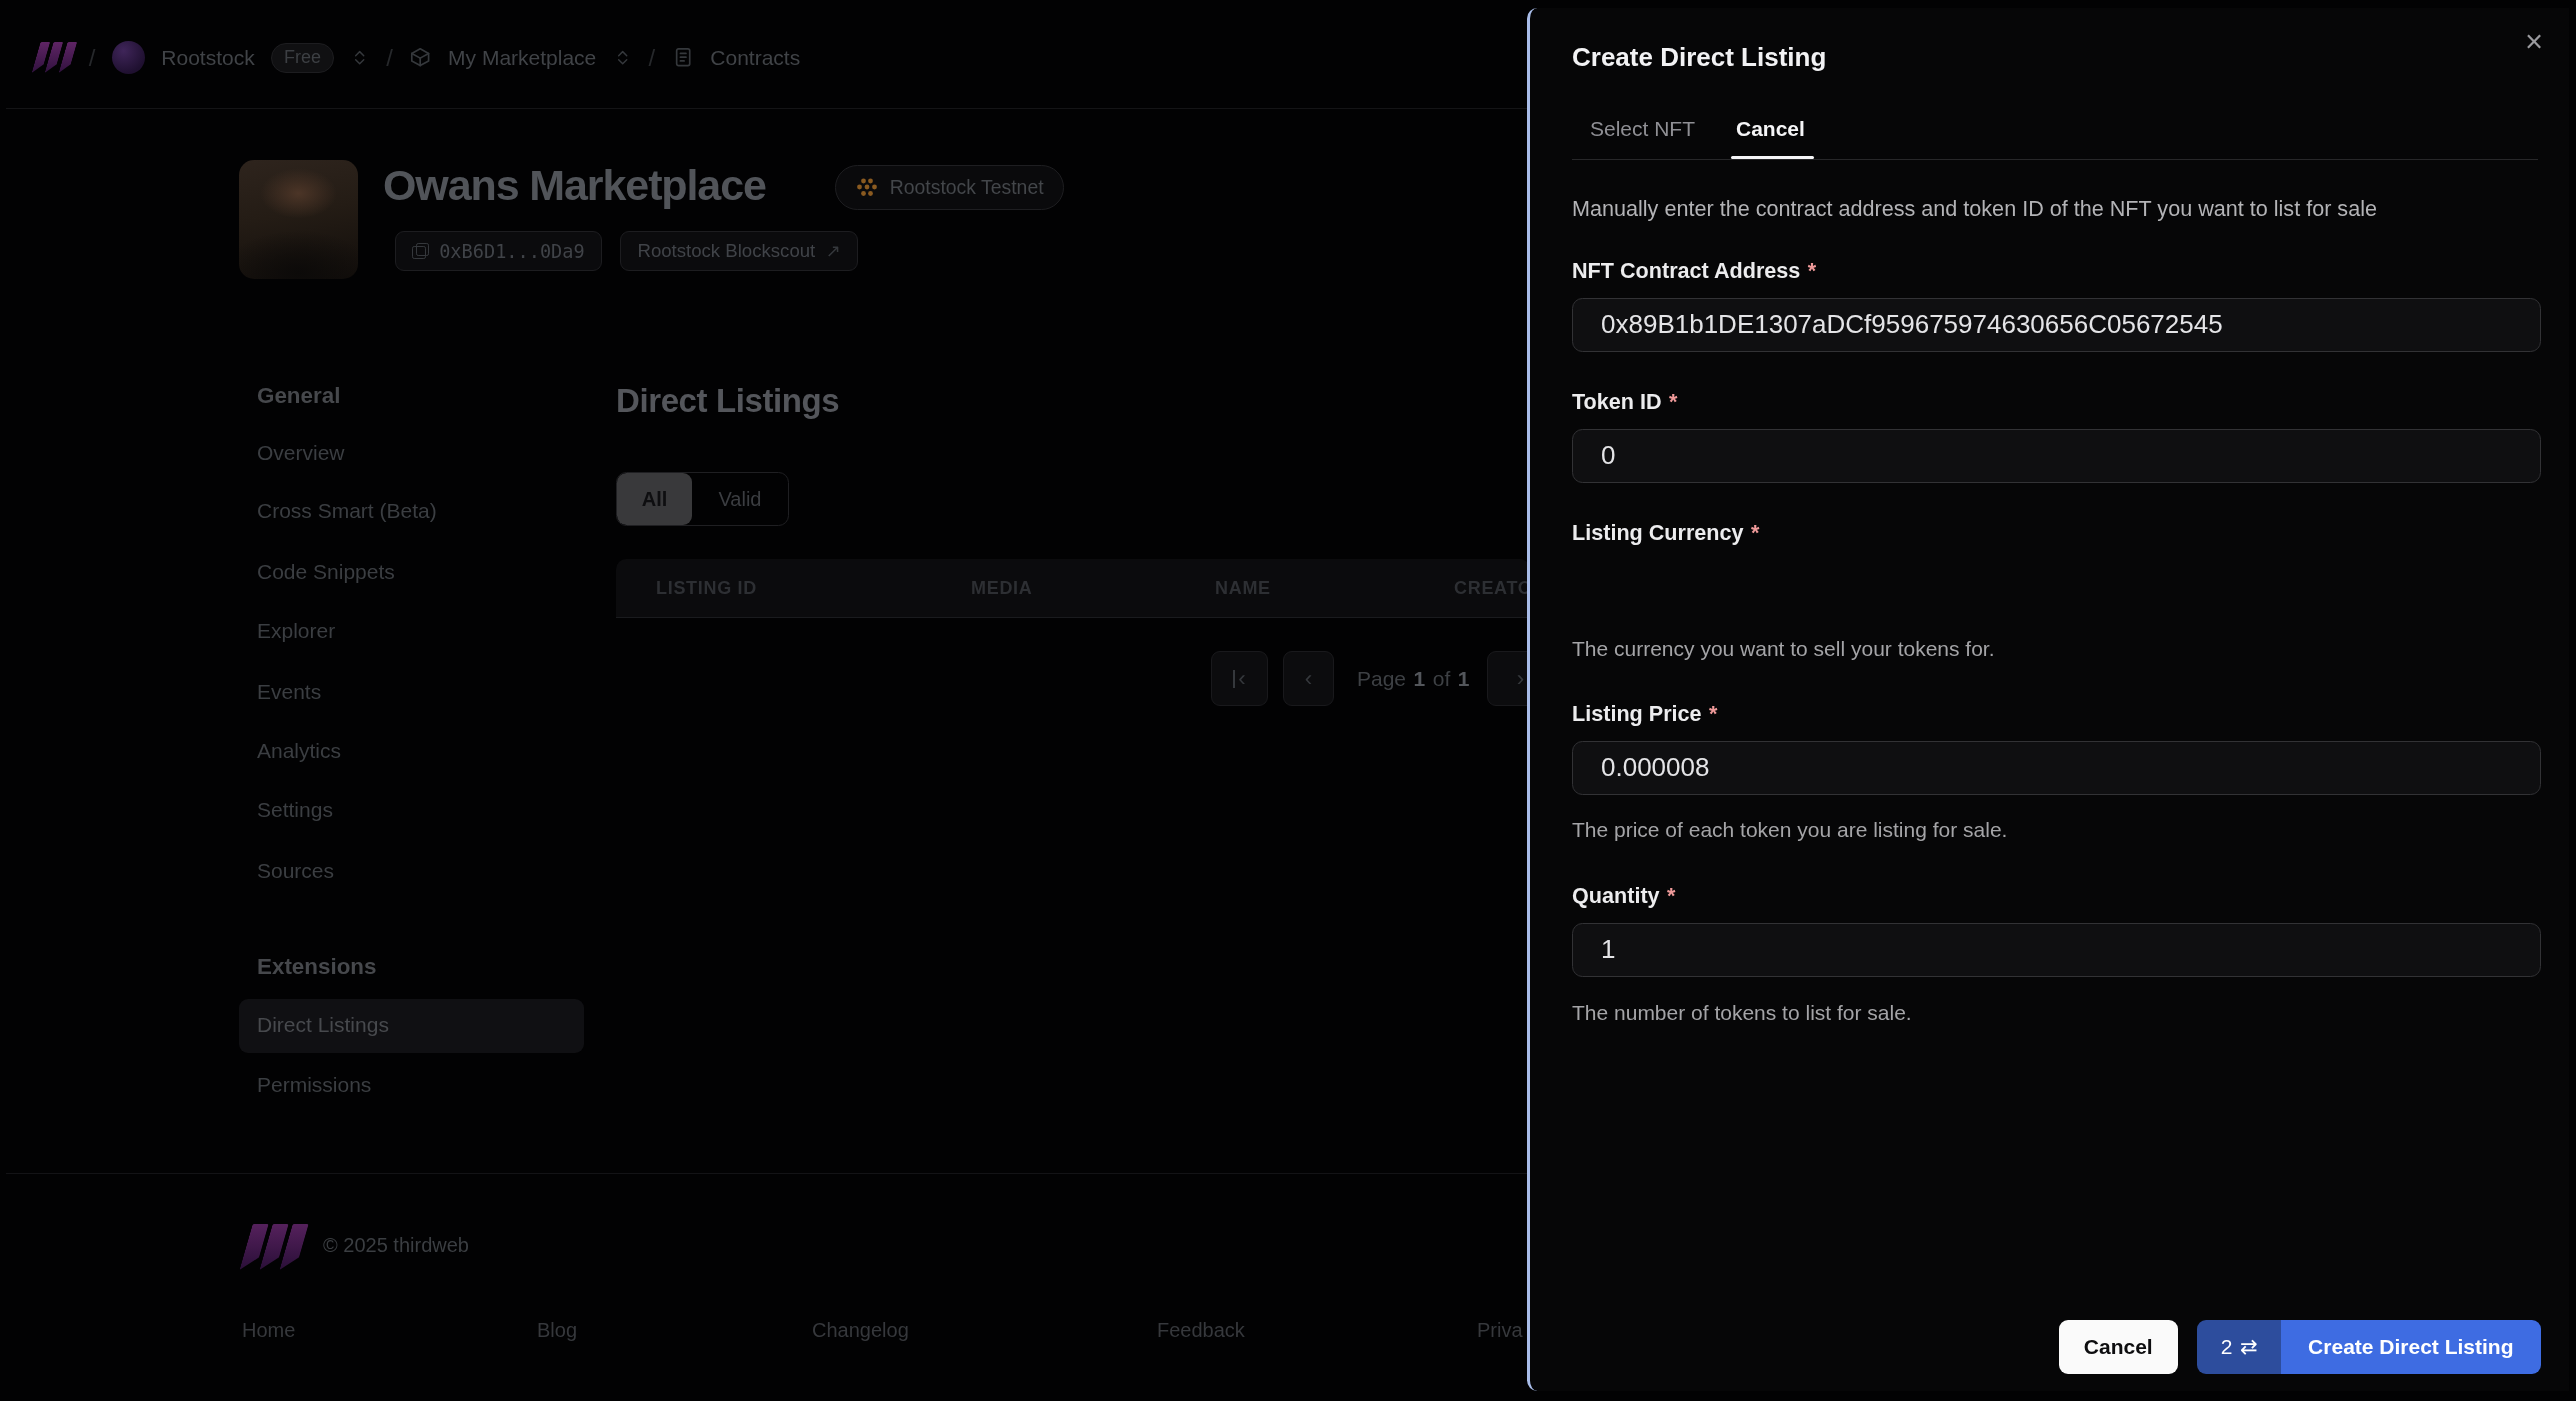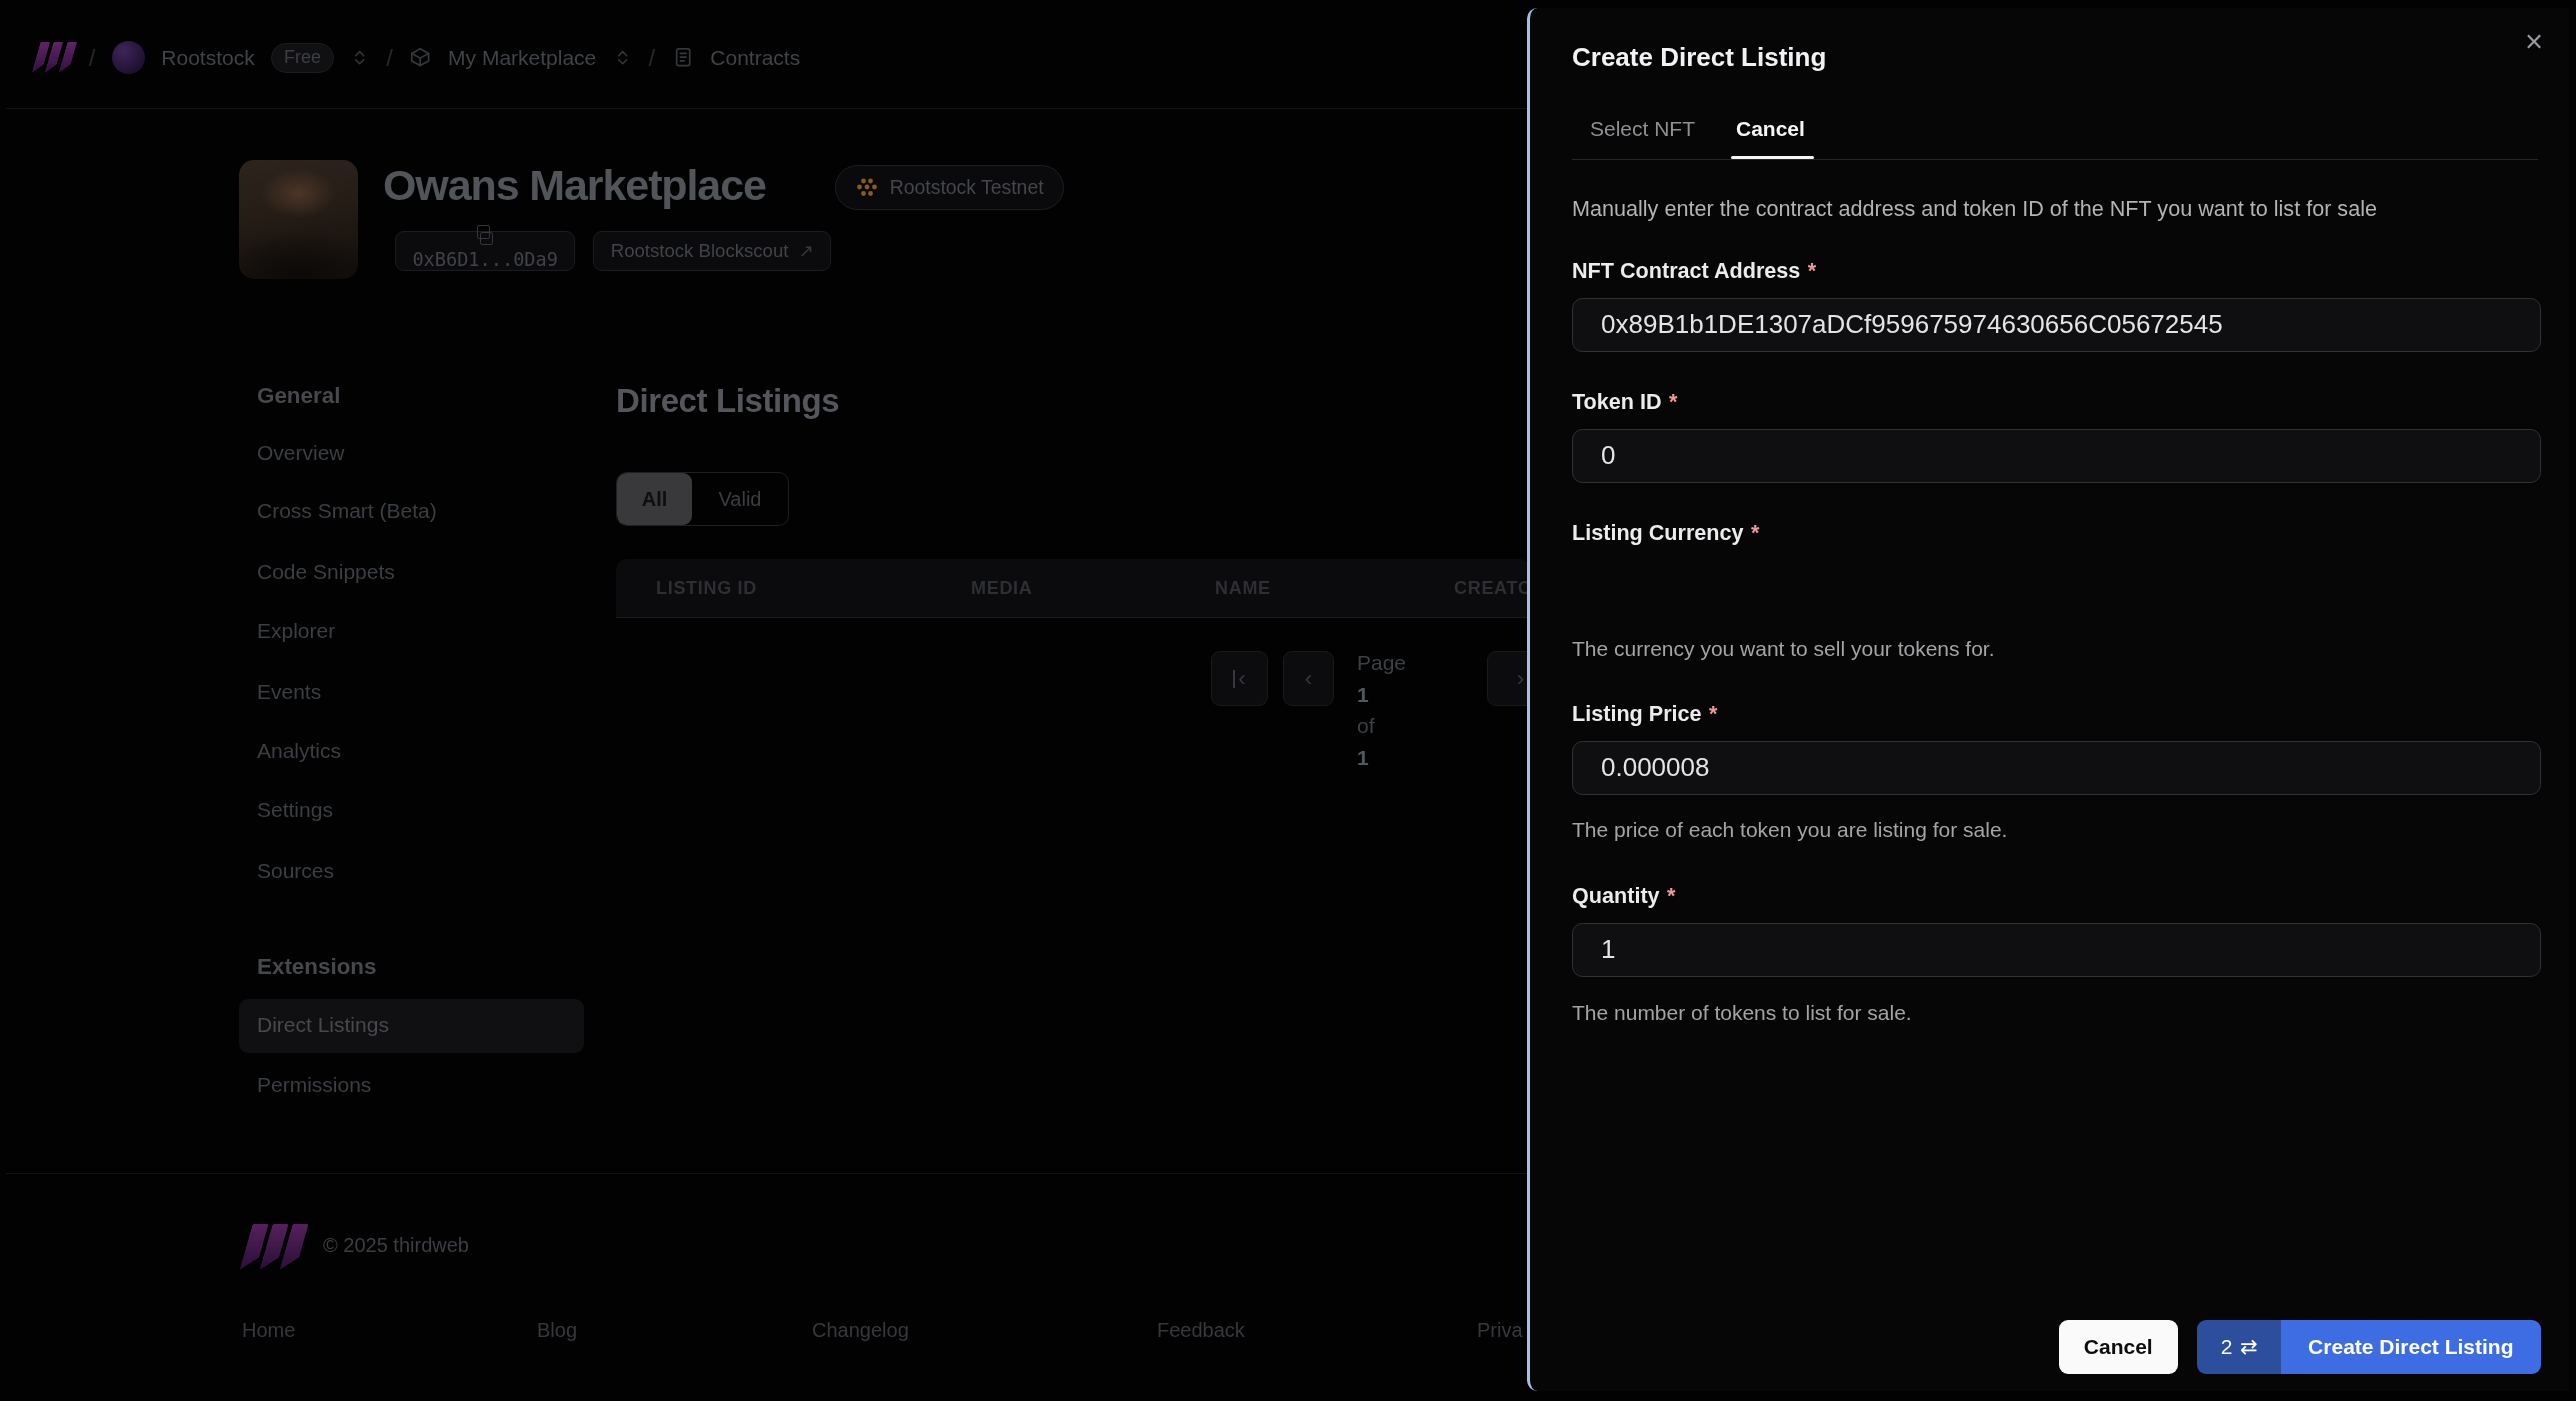--- a/index.html
+++ b/index.html
@@ -32,21 +32,21 @@
   .hero-title { position:absolute; left:383px; top:161px; font-size:43px; font-weight:700;
                 letter-spacing:-1.1px; color:#515459; }
   .net-badge { position:absolute; left:835px; top:165px; height:45px; padding:0 19.4px;
                display:inline-flex; align-items:center; gap:10.4px;
                border:0.7px solid #1e1e21; border-radius:22.4px; background:#0a0a0c;
                font-size:19.4px; color:#43464a; }
   .hero-pills { position:absolute; left:395px; top:231px; display:flex; gap:18px; }
   .pill { height:40px; padding:0 16.4px; display:inline-flex; align-items:center; gap:10.4px;
           background:#0b0b0d; border:0.7px solid #1d1d20; border-radius:9px;
           font-size:18.6px; color:#404348; }
-  .pill.mono { font-family:"DejaVu Sans Mono","Liberation Mono",monospace;flex-direction:column; }
+  .pill.mono { font-family:"DejaVu Sans Mono","Liberation Mono",monospace; }
   .copy-box { position:relative; width:16.4px; height:16.4px; }
   .copy-box::before, .copy-box::after { content:""; position:absolute; width:11.2px; height:11.2px;
           border:1.5px solid #35383c; border-radius:2.2px; }
   .copy-box::before { left:0; bottom:0; } .copy-box::after { right:0; top:0; }
   .ext-glyph { font-size:18px; color:#35383c; }
 
   .side-header { position:absolute; left:257px; transform:translateY(-50%);
                  font-size:22.4px; font-weight:700; color:#46484c; }
   .side-item { position:absolute; left:257px; transform:translateY(-50%);
                font-size:21px; color:#3b3e42; z-index:2; cursor:pointer; }
@@ -63,22 +63,22 @@
 
   .table-head { position:absolute; left:616px; top:559px; width:914px; height:59px;
                 background:#0b0b0d; border-radius:10.4px 10.4px 0 0; border-bottom:0.7px solid #1a1b1e; }
   .th { position:absolute; top:50%; transform:translateY(-50%); font-size:18px; font-weight:600;
         letter-spacing:0.7px; color:#2d2f33; white-space:nowrap; }
 
   .pagination { position:absolute; left:616px; top:651px; width:969px; height:55px; }
   .pg-btn { position:absolute; top:0; height:55px; background:#0c0c0e; border:0.7px solid #19191c;
             border-radius:9px; display:flex; align-items:center; justify-content:center;
             font-size:22.4px; color:#35383c; }
-  .pg-label { position:absolute; left:741px; top:0; height:55px; display:flex; 
-              gap:7.5px; font-size:21px; color:#3d4044;flex-direction:column; }
+  .pg-label { position:absolute; left:741px; top:0; height:55px; display:flex; align-items:center;
+              gap:7.5px; font-size:21px; color:#3d4044; }
   .pg-label b { color:#53565b; font-weight:600; }
 
   .foot-divider { position:absolute; left:6px; top:1173px; width:1524px; height:0.7px; background:#131316; }
   .foot-logo { position:absolute; left:246px; top:1224px; }
   .foot-copy { position:absolute; left:323px; top:1234px; font-size:20px; color:#3b3e42; }
   .foot-link { position:absolute; top:1319px; font-size:20px; color:#36383c; cursor:pointer; }
 
   
   .drawer { position:absolute; left:1527px; top:7.5px; right:7.5px; bottom:10.4px;
             background:#060607; border-left:3px solid #a9bde9;

